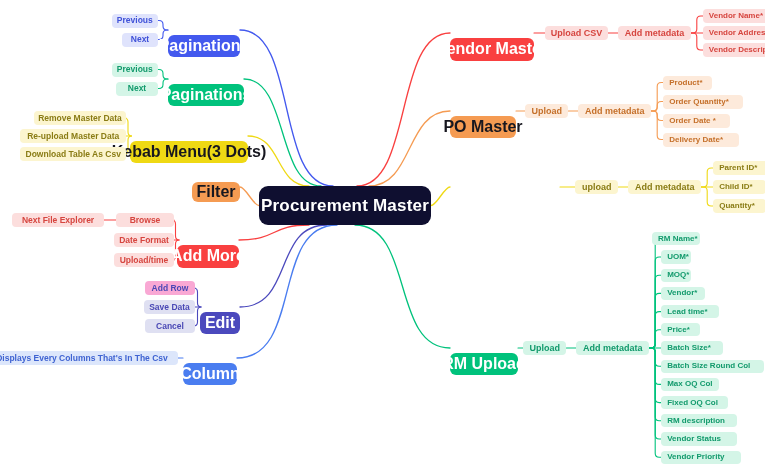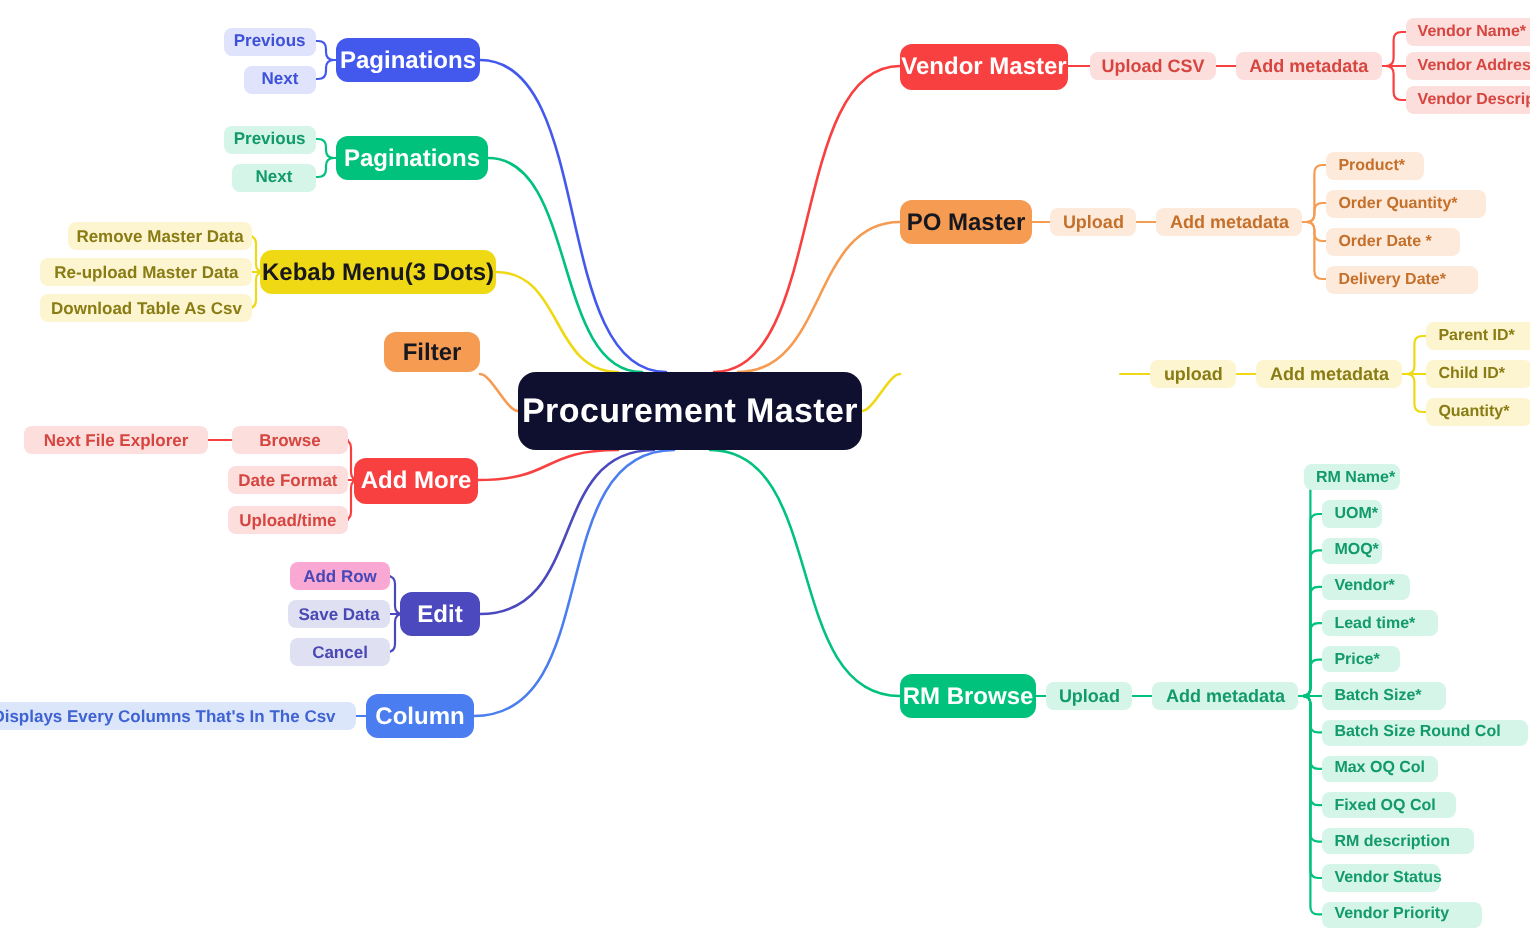--- a/index.html
+++ b/index.html
@@ -24,22 +24,22 @@
   
   .n-root{
     background:#0f0f30;color:#ffffff;
     font-size:17px;font-weight:700;
     border-radius:9px;
     letter-spacing:.2px;
     padding:0 14px;
   }
   
   .n-l1{
-    color:#1b1b1b;font-size:12px;font-weight:700;
-    border-radius:6px;padding:0 10px;
+    color:#1b1b1b;font-size:16px;font-weight:700;
+    border-radius:6px;padding:0 10px;margin-top:16px;
   }
   .n-l1.dark-text{color:#17171f;}
   .n-l1.light-text{color:#ffffff;}
   
   .n-l2{
     font-size:8.5px;font-weight:600;
     border-radius:4px;padding:0 6px;
   }
   .n-l3{
     font-size:8px;font-weight:600;
@@ -143,29 +143,29 @@
     <div class="node n-l2" style="left: 578.4px; top: 104px; height: 14px; width: 72.8px; background: rgb(253, 234, 219); color: rgb(197, 112, 42); font-size: 9px;">Add metadata</div>
     <div class="node n-l3" style="left: 663.2px; top: 75.5px; height: 14px; width: 48.4px; background: rgb(253, 234, 219); color: rgb(197, 112, 42); justify-content: flex-start;">Product*</div>
     <div class="node n-l3" style="left: 663.2px; top: 94.5px; height: 14px; width: 80.25px; background: rgb(253, 234, 219); color: rgb(197, 112, 42); justify-content: flex-start;">Order Quantity*</div>
     <div class="node n-l3" style="left: 663.2px; top: 113.5px; height: 14px; width: 66.6px; background: rgb(253, 234, 219); color: rgb(197, 112, 42); justify-content: flex-start;">Order Date *</div>
     <div class="node n-l3" style="left: 663.2px; top: 132.5px; height: 14px; width: 75.7px; background: rgb(253, 234, 219); color: rgb(197, 112, 42); justify-content: flex-start;">Delivery Date*</div>
     <div class="node n-l2" style="left: 575px; top: 180px; height: 14px; width: 43.4px; background: rgb(252, 245, 207); color: rgb(138, 124, 21); font-size: 9px;">upload</div>
     <div class="node n-l2" style="left: 628.4px; top: 180px; height: 14px; width: 72.8px; background: rgb(252, 245, 207); color: rgb(138, 124, 21); font-size: 9px;">Add metadata</div>
     <div class="node n-l3" style="left: 713.2px; top: 161px; height: 14px; width: 57.5px; background: rgb(252, 245, 207); color: rgb(138, 124, 21); justify-content: flex-start;">Parent ID*</div>
     <div class="node n-l3" style="left: 713.2px; top: 180px; height: 14px; width: 52.95px; background: rgb(252, 245, 207); color: rgb(138, 124, 21); justify-content: flex-start;">Child ID*</div>
     <div class="node n-l3" style="left: 713.2px; top: 199px; height: 14px; width: 52.95px; background: rgb(252, 245, 207); color: rgb(138, 124, 21); justify-content: flex-start;">Quantity*</div>
-    <div class="node n-l1 light-text" style="left: 450px; top: 337px; width: 68px; height: 22px; background: rgb(0, 194, 124);">RM Browse</div>
+    <div class="node n-l1 light-text" style="left: 450px; top: 337px; width: 68px; height: 22px; background: rgb(0, 194, 124);">RM Upload</div>
     <div class="node n-l2" style="left: 523px; top: 341px; height: 14px; width: 43.4px; background: rgb(212, 245, 231); color: rgb(18, 154, 108); font-size: 9px;">Upload</div>
     <div class="node n-l2" style="left: 576.4px; top: 341px; height: 14px; width: 72.8px; background: rgb(212, 245, 231); color: rgb(18, 154, 108); font-size: 9px;">Add metadata</div>
     <div class="node n-l3" style="left: 652px; top: 232.1px; height: 13.4px; width: 48.4px; background: rgb(212, 245, 231); color: rgb(18, 154, 108); justify-content: flex-start;">RM Name*</div>
     <div class="node n-l3" style="left: 661.2px; top: 250.3px; height: 13.4px; width: 30.2px; background: rgb(212, 245, 231); color: rgb(18, 154, 108); justify-content: flex-start;">UOM*</div>
     <div class="node n-l3" style="left: 661.2px; top: 268.5px; height: 13.4px; width: 30.2px; background: rgb(212, 245, 231); color: rgb(18, 154, 108); justify-content: flex-start;">MOQ*</div>
     <div class="node n-l3" style="left: 661.2px; top: 286.7px; height: 13.4px; width: 43.85px; background: rgb(212, 245, 231); color: rgb(18, 154, 108); justify-content: flex-start;">Vendor*</div>
     <div class="node n-l3" style="left: 661.2px; top: 304.9px; height: 13.4px; width: 57.5px; background: rgb(212, 245, 231); color: rgb(18, 154, 108); justify-content: flex-start;">Lead time*</div>
     <div class="node n-l3" style="left: 661.2px; top: 323.1px; height: 13.4px; width: 39.3px; background: rgb(212, 245, 231); color: rgb(18, 154, 108); justify-content: flex-start;">Price*</div>
     <div class="node n-l3" style="left: 661.2px; top: 341.3px; height: 13.4px; width: 62.05px; background: rgb(212, 245, 231); color: rgb(18, 154, 108); justify-content: flex-start;">Batch Size*</div>
     <div class="node n-l3" style="left: 661.2px; top: 359.5px; height: 13.4px; width: 103px; background: rgb(212, 245, 231); color: rgb(18, 154, 108); justify-content: flex-start;">Batch Size Round Col</div>
     <div class="node n-l3" style="left: 661.2px; top: 377.7px; height: 13.4px; width: 57.5px; background: rgb(212, 245, 231); color: rgb(18, 154, 108); justify-content: flex-start;">Max OQ Col</div>
     <div class="node n-l3" style="left: 661.2px; top: 395.9px; height: 13.4px; width: 66.6px; background: rgb(212, 245, 231); color: rgb(18, 154, 108); justify-content: flex-start;">Fixed OQ Col</div>
     <div class="node n-l3" style="left: 661.2px; top: 414.1px; height: 13.4px; width: 75.7px; background: rgb(212, 245, 231); color: rgb(18, 154, 108); justify-content: flex-start;">RM description</div>
-    <div class="node n-l3" style="left: 661.2px; top: 432.3px; height: 13.4px; width: 59px; background: rgb(212, 245, 231); color: rgb(18, 154, 108); justify-content: flex-start;">Vendor Status</div>
+    <div class="node n-l3" style="left: 661.2px; top: 432.3px; height: 13.4px; width: 76px; background: rgb(212, 245, 231); color: rgb(18, 154, 108); justify-content: flex-start;">Vendor Status</div>
     <div class="node n-l3" style="left: 661.2px; top: 450.5px; height: 13.4px; width: 80.25px; background: rgb(212, 245, 231); color: rgb(18, 154, 108); justify-content: flex-start;">Vendor Priority</div>
   </div>
 
 </body></html>

